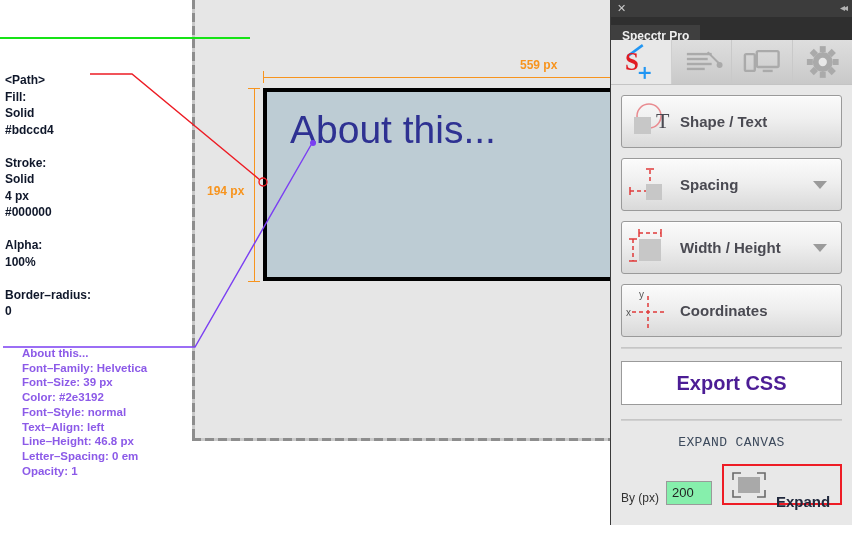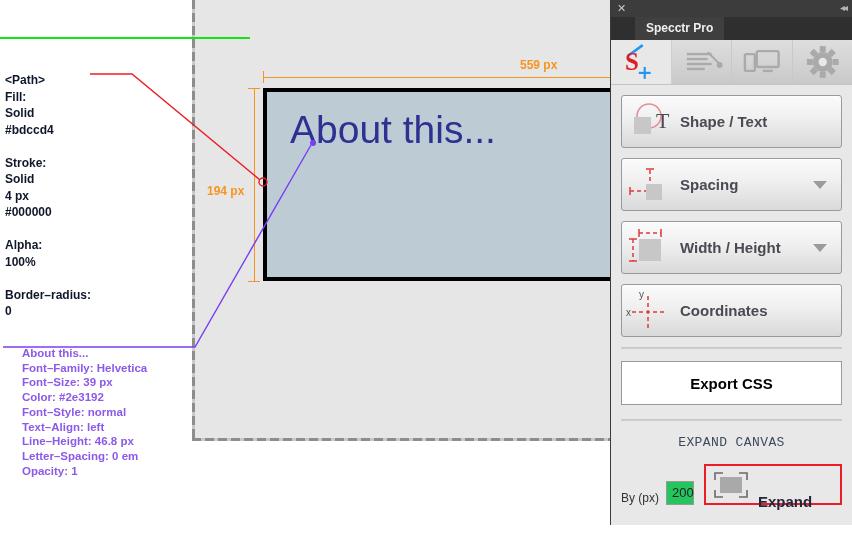--- a/index.html
+++ b/index.html
@@ -98,23 +98,23 @@
     line-height:12px;font-family:"Liberation Sans", sans-serif;
   }
   #panel-collapse{
     position:absolute;right:6px;top:2px;color:#b3b3b3;font-size:10px;
     line-height:12px;letter-spacing:-2px;
   }
   #panel-tabbar{
     height:23px;background:#2f2f2f;position:relative;
   }
   #panel-tab{
-    position:absolute;left:0;top:0;height:23px;padding:0 11px;
+    position:absolute;left:0;top:8px;height:23px;padding:0 11px;
     background:#3f3f3f;color:#efefef;font-size:12px;font-weight:bold;
-    line-height:23px;box-sizing:border-box;margin-left:24px;
+    line-height:23px;box-sizing:border-box;
   }
   #toolbar{
     height:44px;display:flex;background:#d6d6d6;
     border-bottom:1px solid #c4c4c4;
   }
   .tool{
     flex:1;position:relative;
     border-right:1px solid #c9c9c9;
     background:linear-gradient(to bottom,#dedede,#c9c9c9);
   }
@@ -136,34 +136,34 @@
   }
   .pbtn-caret{
     position:absolute;right:14px;top:22px;width:0;height:0;
     border-left:7px solid transparent;border-right:7px solid transparent;
     border-top:8px solid #9b9b9b;
   }
   .divider{height:1px;background:#d0d0d0;border-top:1px solid #c6c6c6;margin:8px 0 12px 0;}
   #export-btn{
     height:44px;background:#ffffff;border:1px solid #9a9a9a;
     display:flex;align-items:center;justify-content:center;
-    font-size:15px;font-weight:bold;color:#000000;box-sizing:border-box;
+    font-size:20px;font-weight:bold;color:#4c1d95;box-sizing:border-box;
   }
   #expand-section{margin-top:14px;}
   #expand-title{
     text-align:center;font-size:13px;color:#3d4a5c;letter-spacing:.4px;
     margin-bottom:14px;font-family:Liberation Mono, monospace;
   }
   #expand-row{display:flex;align-items:flex-end;}
   #expand-by-label{
     font-size:12px;color:#333;margin-right:7px;white-space:nowrap;
     font-family:"Liberation Sans", sans-serif;
   }
   #expand-input{
-    width:28px;height:24px;background:#22c55e;border:1px solid #9a9a9a;
+    width:46px;height:24px;background:#86efac;border:1px solid #9a9a9a;
     font-size:13px;color:#222;padding:0 5px;box-sizing:border-box;
     line-height:22px;font-family:"Liberation Sans", sans-serif;
   }
   #expand-btn{
     margin-left:10px;flex:1;height:41px;
     border:2px solid #ee1c25;background:#e8e8e8;
     display:flex;align-items:center;box-sizing:border-box;
   }
   #expand-btn-icon{width:52px;height:41px;position:relative;flex:0 0 52px;}
   #expand-btn-label{

